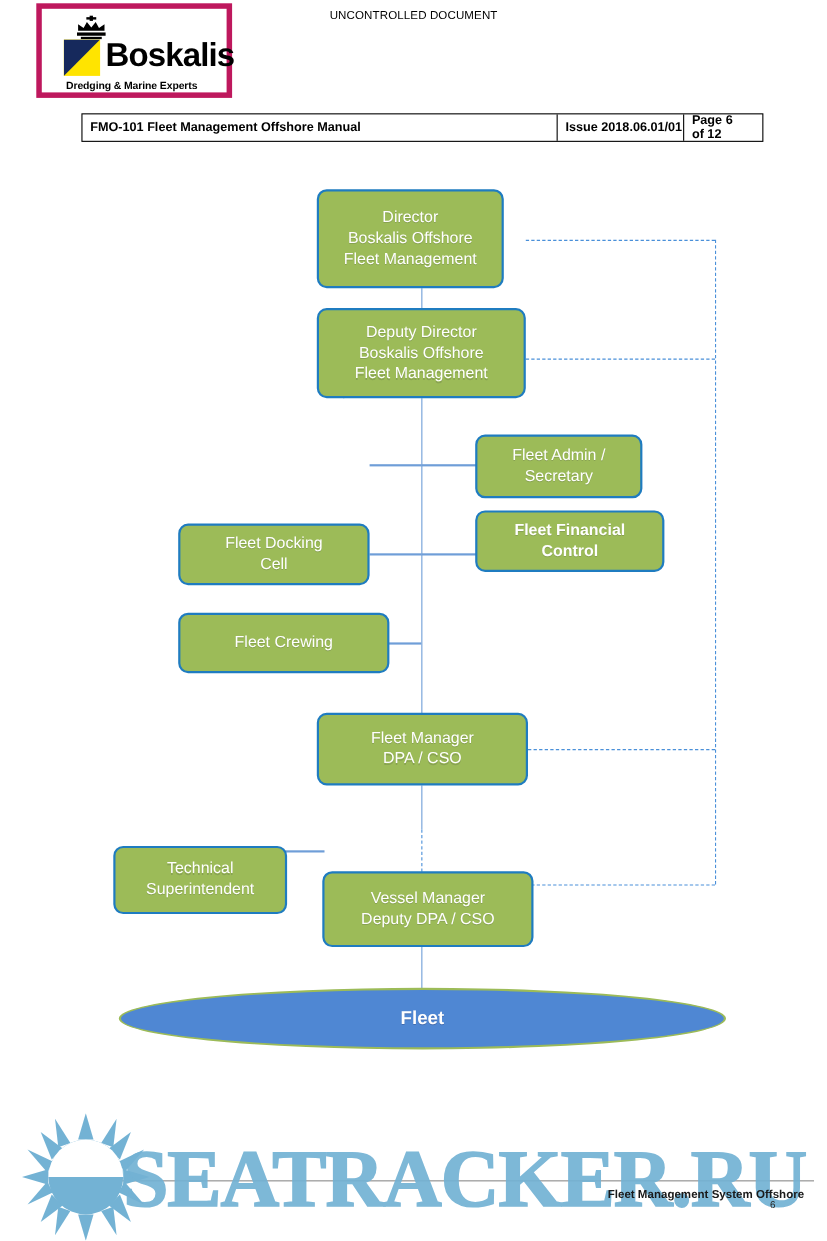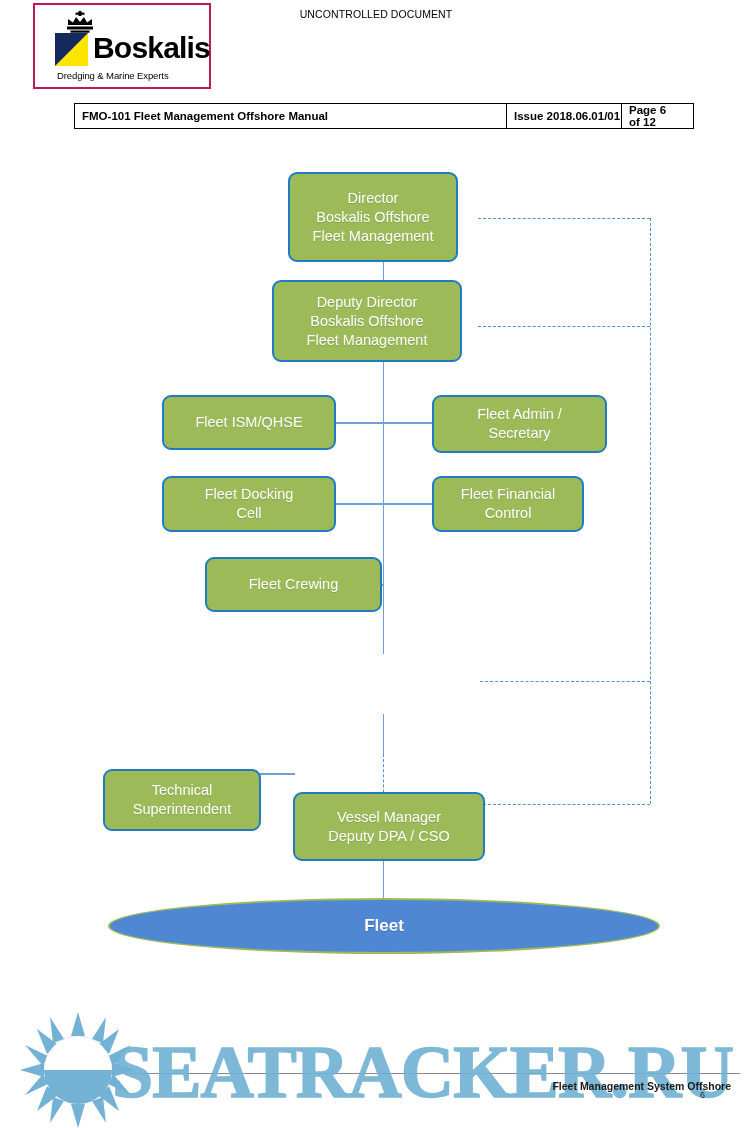--- a/index.html
+++ b/index.html
@@ -26,21 +26,21 @@
     color: #000;
     letter-spacing: .1px;
   }
 
   .logo-box {
     position: absolute;
     left: 33px;
     top: 3px;
     width: 178px;
     height: 86px;
-    border: 2px solid #be185d;
+    border: 5px solid #be185d;
     box-sizing: border-box;
     background: #fff;
   }
   .logo-crown {
     position: absolute;
     left: 30px;
     top: 6px;
     width: 30px;
     height: 22px;
   }
@@ -69,21 +69,21 @@
     font-weight: bold;
     letter-spacing: -0.8px;
     color: #000;
     line-height: 34px;
   }
   .logo-tagline {
     position: absolute;
     left: 22px;
     top: 65px;
     font-size: 9.5px;
-    font-weight: normal;
+    font-weight: bold;
     color: #000;
     letter-spacing: -0.1px;
   }
 
   
   .doc-table {
     position: absolute;
     left: 74px;
     top: 103px;
     width: 620px;
@@ -273,49 +273,50 @@
   <div class="dash-h" style="left:478px; top:804px; width:172px;"></div>
   <div class="dash-v" style="left:312px; top:282px; height:80px;"></div>
   <div class="dash-v" style="left:382.5px; top:754px; height:69px;"></div>
 
   <div class="node" style="left:288px; top:172px; width:170px; height:90px;">
     <span class="ln">Director</span>
     <span class="ln">Boskalis Offshore</span>
     <span class="ln">Fleet Management</span>
   </div>
 
-  <div class="node" style="left:272px; top:280px; width:190px; height:82px;">
+  <div class="node" style="left:288px; top:280px; width:190px; height:82px;">
     <span class="ln">Deputy  Director</span>
     <span class="ln">Boskalis  Offshore</span>
     <span class="ln">Fleet Management</span>
   </div>
 
-  <div class="node" style="left:162px; top:395px; width:174px; height:55px;">
-    <span class="ln">Fleet ISM/QHSE</span>
-  </div>
-
-  <div class="node" style="left:432px; top:395px; width:175px; height:58px;">
+
+  <div class="node" style="left:432px; top:395px; width:152px; height:58px;">
     <span class="ln">Fleet Admin /</span>
     <span class="ln">Secretary</span>
   </div>
 
   <div class="node" style="left:162px; top:476px; width:174px; height:56px;">
     <span class="ln">Fleet Docking</span>
     <span class="ln">Cell</span>
   </div>
 
-  <div class="node" style="left:432px; top:476px; width:152px; height:56px;">
+  <div class="node" style="left:432px; top:464px; width:172px; height:56px;font-weight:bold;">
     <span class="ln">Fleet Financial</span>
     <span class="ln">Control</span>
   </div>
 
-  <div class="node" style="left:162px; top:557px; width:177px; height:55px;margin-left:43px;">
+  <div class="node" style="left:162px; top:557px; width:192px; height:55px;">
     <span class="ln">Fleet Crewing</span>
   </div>
 
+  <div class="node" style="left:288px; top:648px; width:192px; height:66px;">
+    <span class="ln">Fleet Manager</span>
+    <span class="ln">DPA / CSO</span>
+  </div>
 
   <div class="node" style="left:293px; top:754px; width:192px; height:69px;margin-top:38px;">
     <span class="ln">Vessel Manager</span>
     <span class="ln">Deputy DPA / CSO</span>
   </div>
 
   <div class="node" style="left:103px; top:769px; width:158px; height:62px;">
     <span class="ln">Technical</span>
     <span class="ln">Superintendent</span>
   </div>

